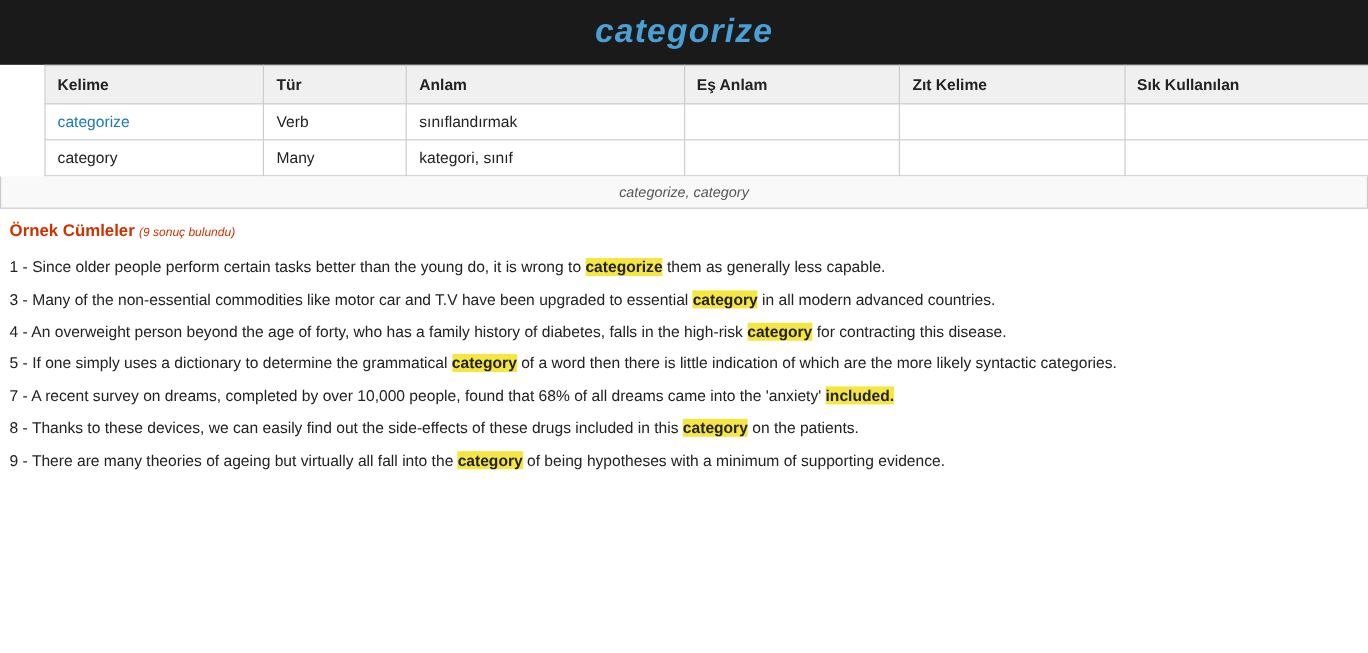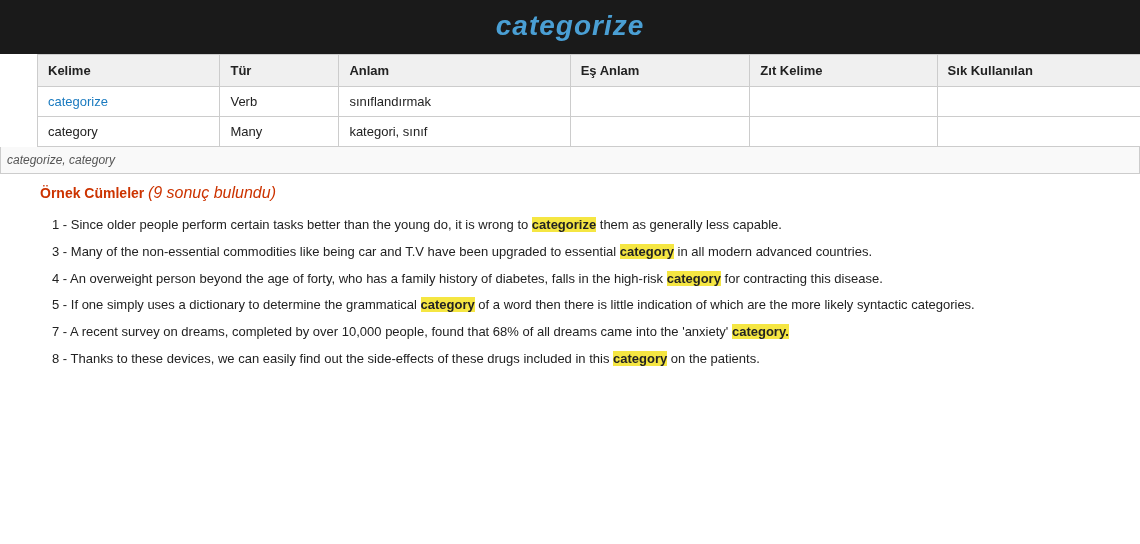--- a/index.html
+++ b/index.html
@@ -39,46 +39,44 @@
     }
     .word-link {
       color: #1a7abf;
       text-decoration: none;
     }
 
     #footer-note {
       background: #f9f9f9;
       border: 1px solid #ccc;
       border-top: none;
-      text-align: left;
+      text-align: center;
       padding: 6px;
       font-style: italic;
       color: #555;
       font-size: 12px;
     }
 
     #example-header {
       padding: 10px 8px 6px;
     }
     #example-header .title {
       font-size: 14px;
       font-weight: bold;
       color: #cc3300;
-      margin-left: 32px;
     }
     #example-header .count {
-      font-size: 16px;
+      font-size: 10px;
       font-style: italic;
       color: #cc3300;
       font-weight: normal;
     }
 
     #sentences {
       padding: 4px 8px 10px;
-      margin-left: 44px;
     }
     .sentence {
       padding: 3px 0;
       font-size: 13px;
       line-height: 1.6;
       color: #222;
     }
     .highlight {
       background-color: #f5e642;
       font-weight: bold;
@@ -126,18 +124,19 @@
   <span>categorize, category</span>
 </div>
 
 <div id="example-header">
   <span class="title">Örnek Cümleler</span>
   <span class="count"> <span>(9 sonuç bulundu)</span></span>
 </div>
 
 <div id="sentences">
 <div class="sentence"><span>1 - </span><span>Since older people perform certain tasks better than the young do, it is wrong to </span><span class="highlight">categorize</span><span> them as generally less capable.</span></div>
-    <div class="sentence"><span>3 - </span><span>Many of the non-essential commodities like being car and T.V have been upgraded to essential </span><span class="highlight">category</span><span> in all modern advanced countries.</span></div>
+    <div class="sentence"><span>3 - </span><span>Many of the non-essential commodities like motor car and T.V have been upgraded to essential </span><span class="highlight">category</span><span> in all modern advanced countries.</span></div>
     <div class="sentence"><span>4 - </span><span>An overweight person beyond the age of forty, who has a family history of diabetes, falls in the high-risk </span><span class="highlight">category</span><span> for contracting this disease.</span></div>
     <div class="sentence"><span>5 - </span><span>If one simply uses a dictionary to determine the grammatical </span><span class="highlight">category</span><span> of a word then there is little indication of which are the more likely syntactic categories.</span></div>
-    <div class="sentence"><span>7 - </span><span>A recent survey on dreams, completed by over 10,000 people, found that 68% of all dreams came into the 'anxiety' </span><span class="highlight">category.</span><span></span></div>
+    <div class="sentence"><span>7 - </span><span>A recent survey on dreams, completed by over 10,000 people, found that 68% of all dreams came into the 'anxiety' </span><span class="highlight">included.</span><span></span></div>
     <div class="sentence"><span>8 - </span><span>Thanks to these devices, we can easily find out the side-effects of these drugs included in this </span><span class="highlight">category</span><span> on the patients.</span></div>
+    <div class="sentence"><span>9 - </span><span>There are many theories of ageing but virtually all fall into the </span><span class="highlight">category</span><span> of being hypotheses with a minimum of supporting evidence.</span></div>
   </div>
 
 </body></html>

